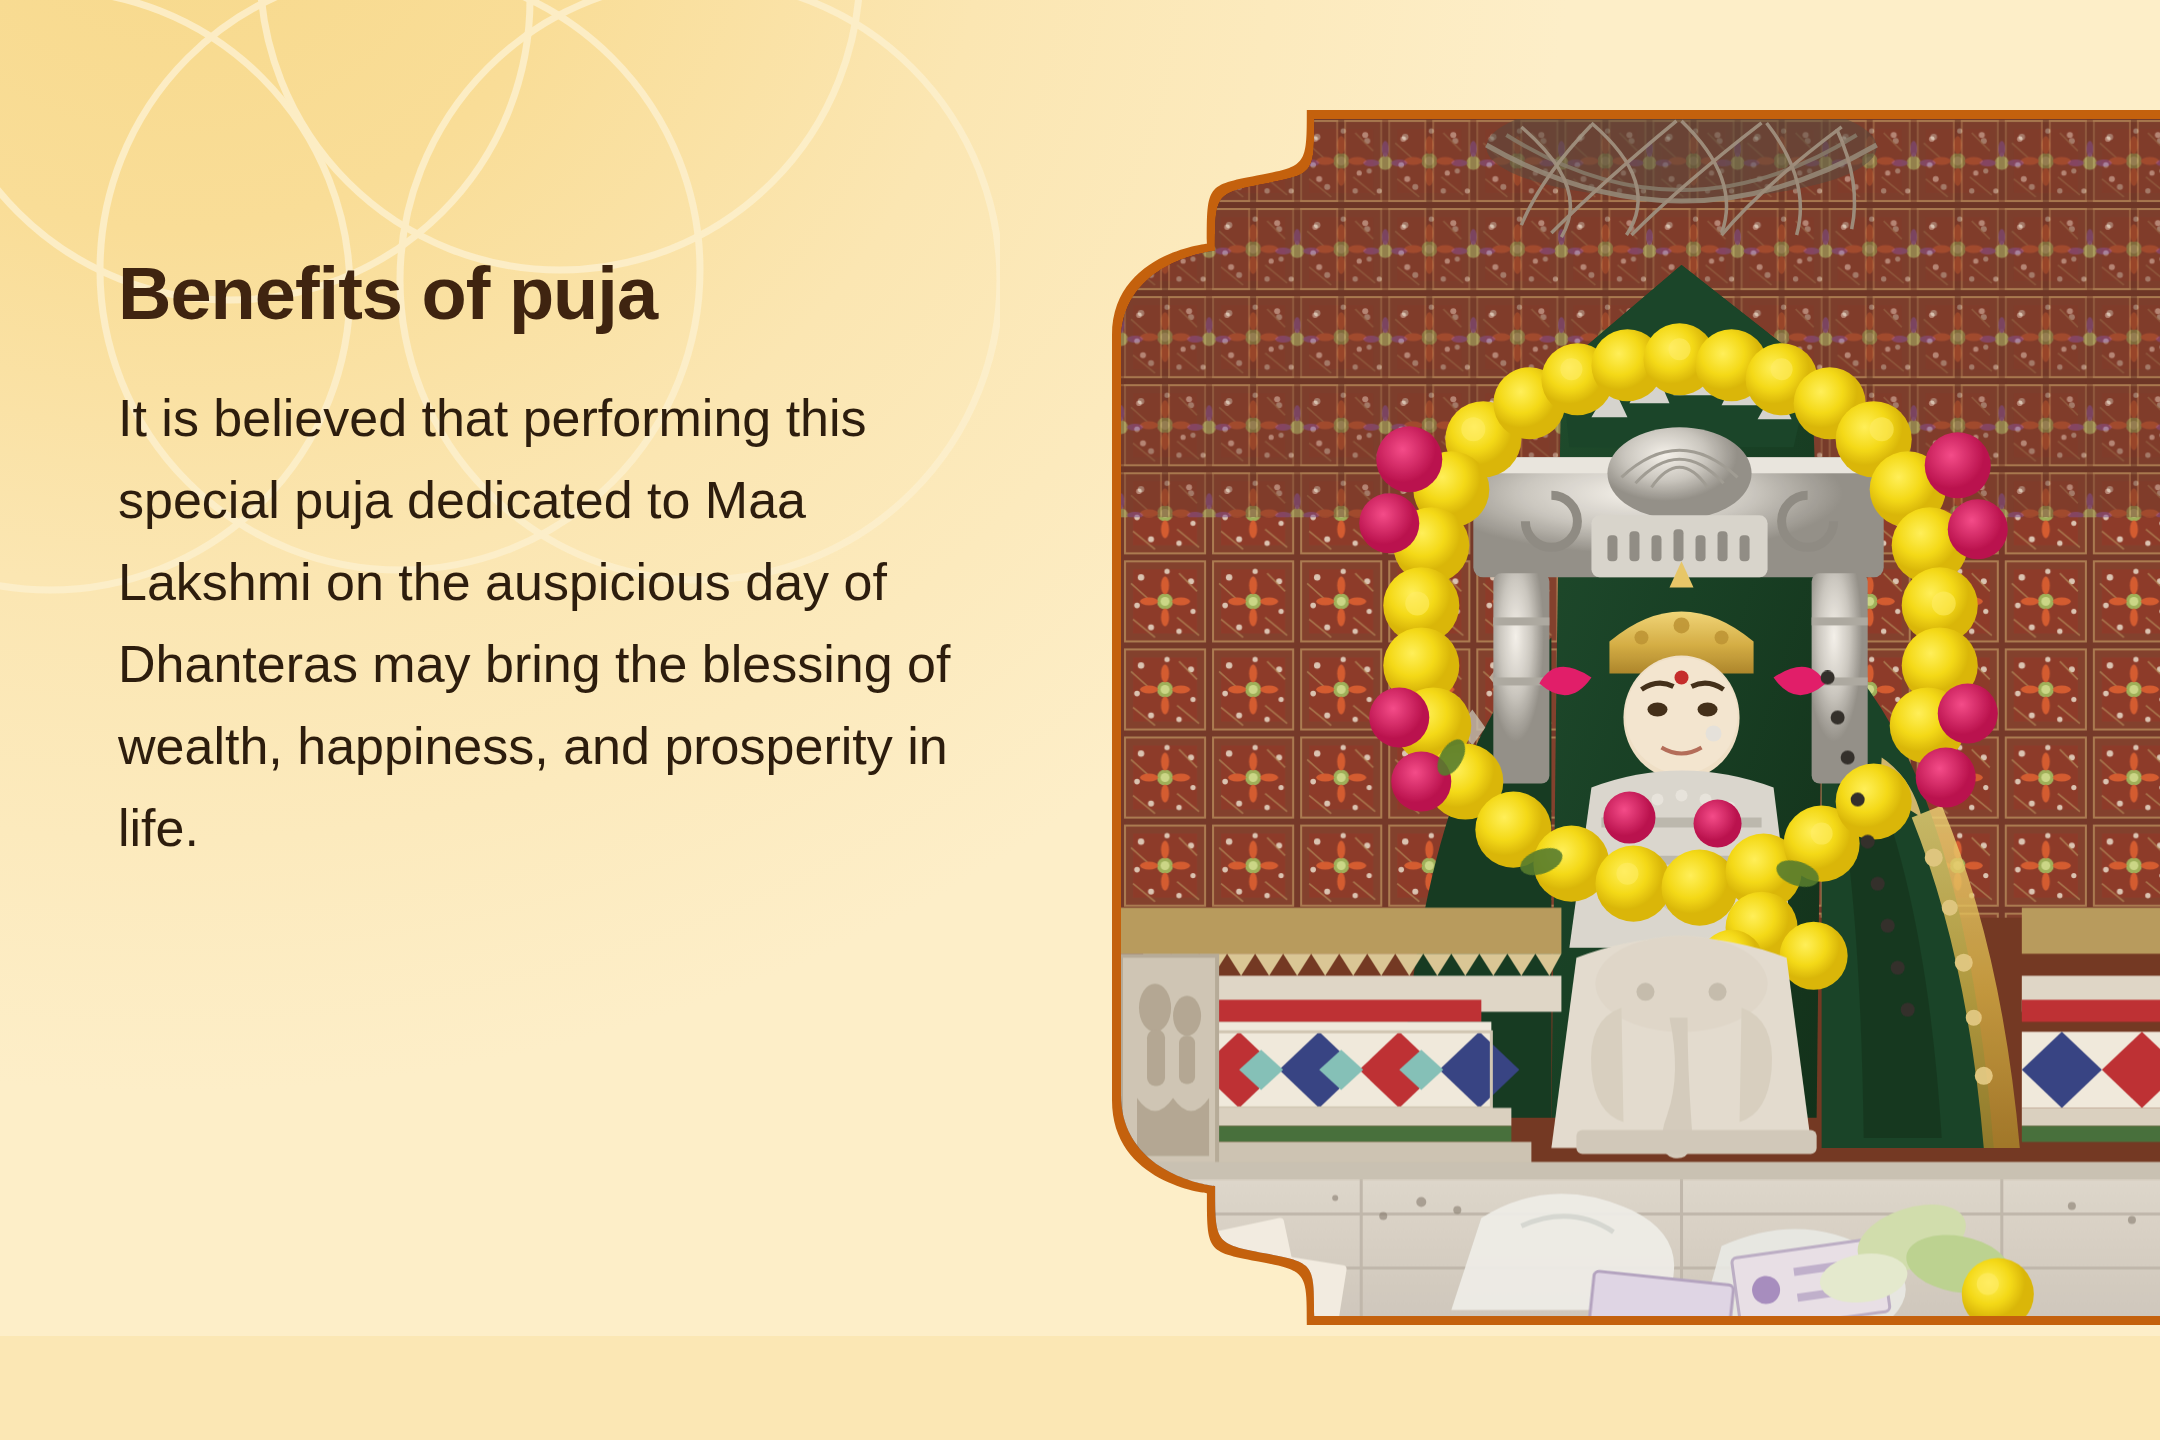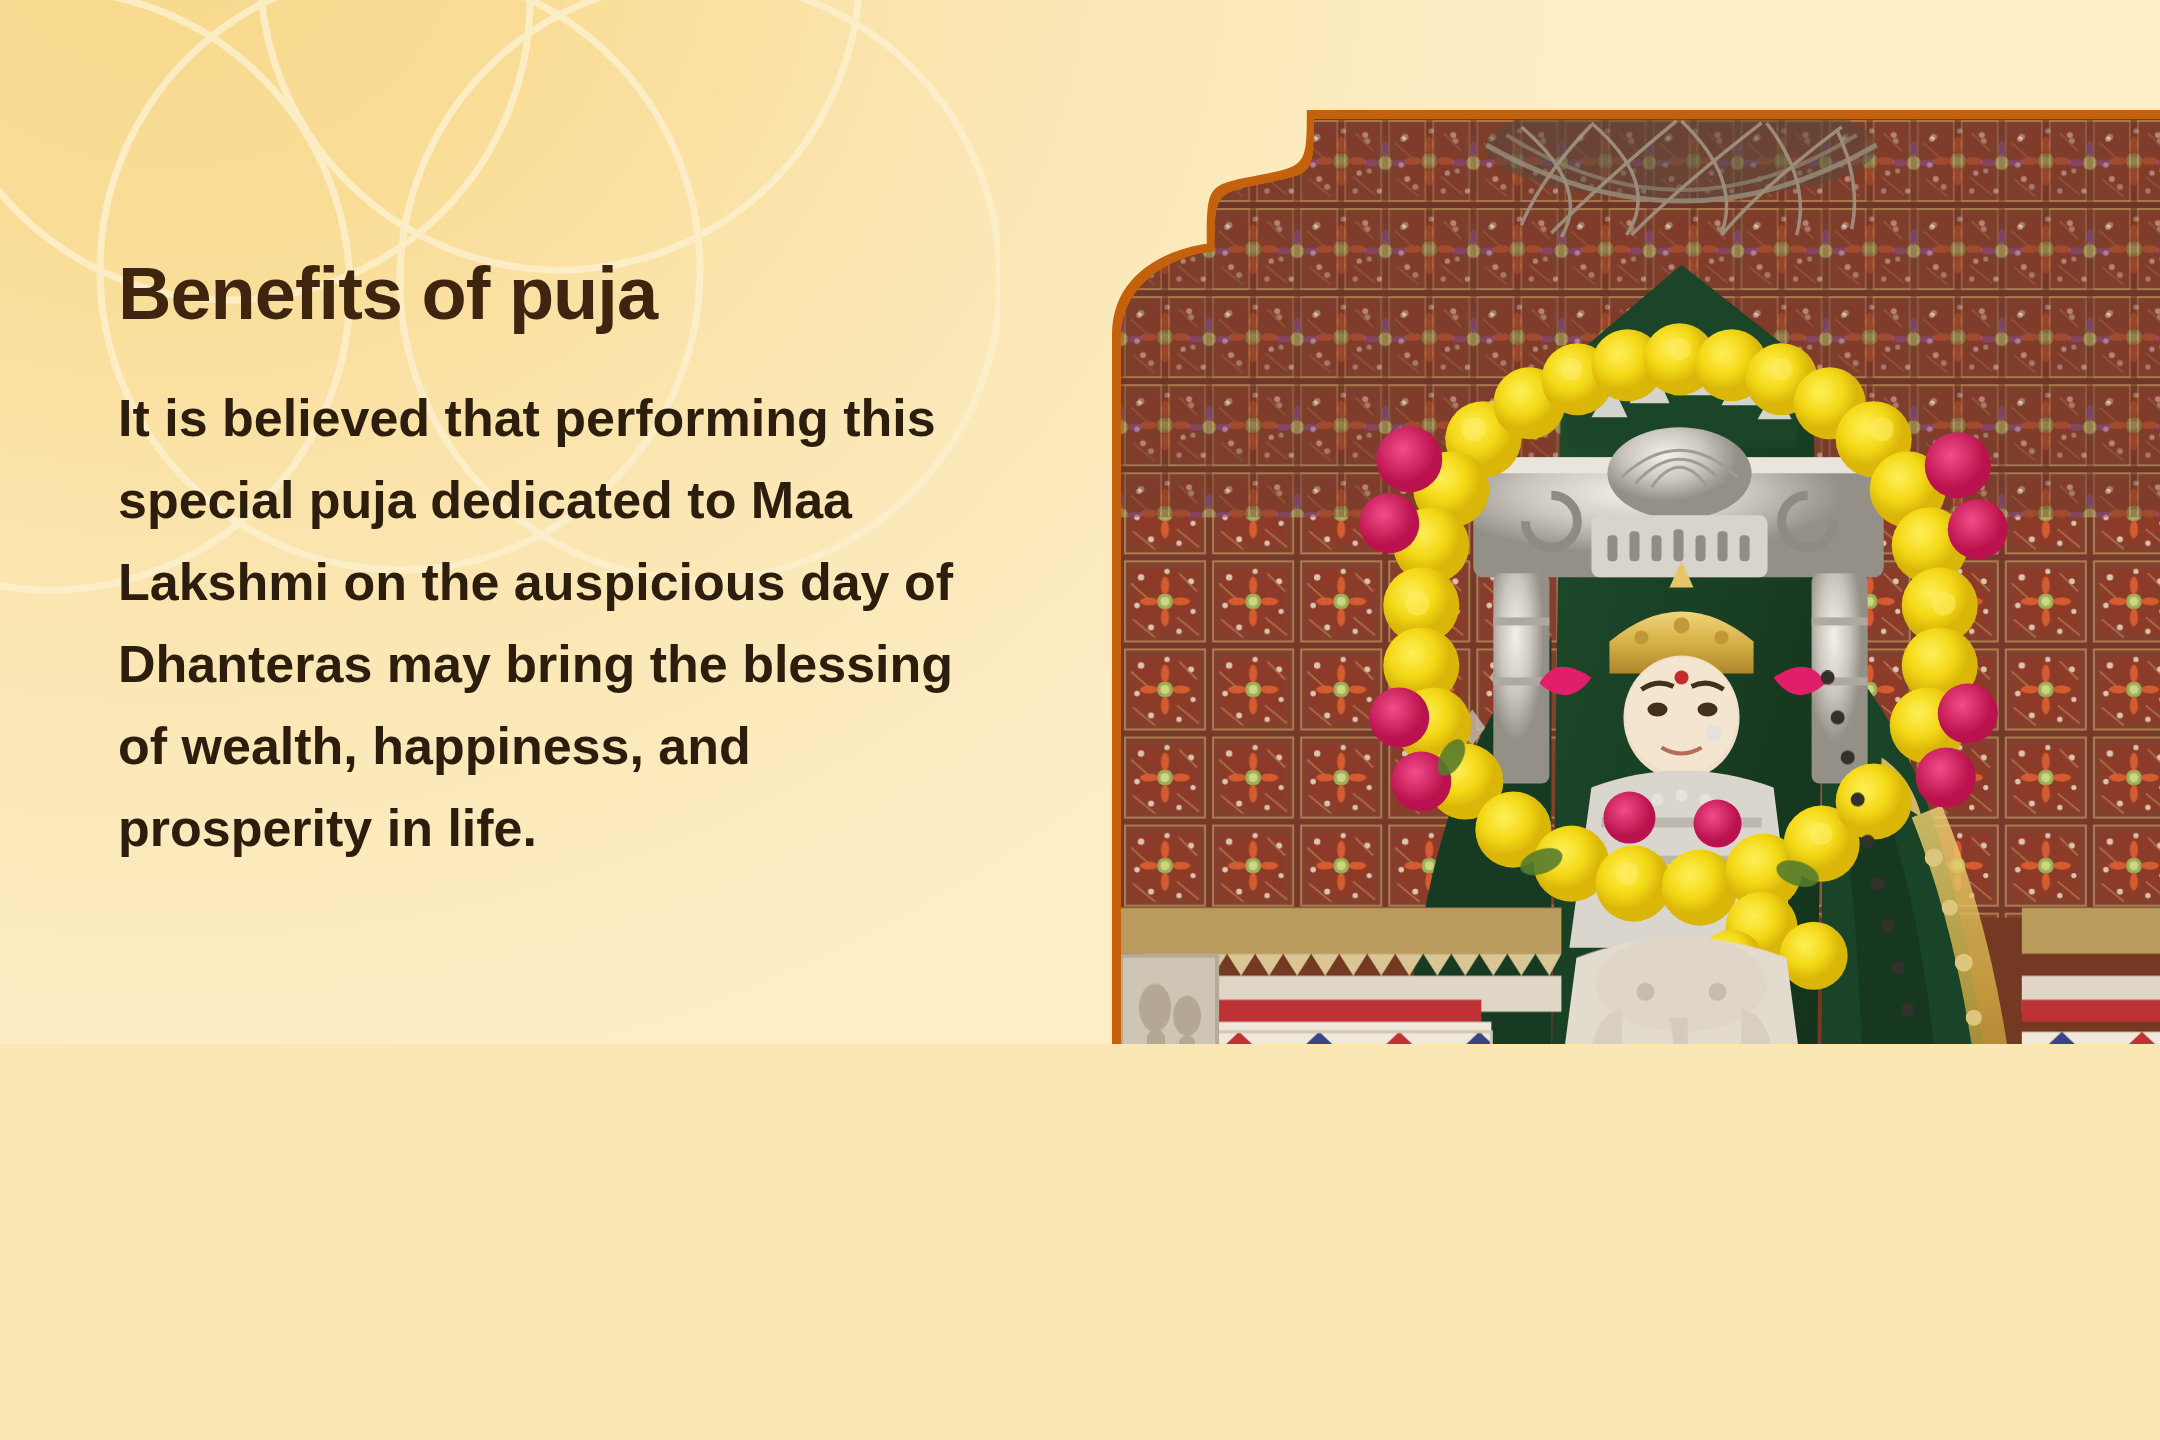--- a/index.html
+++ b/index.html
@@ -11,21 +11,21 @@
   }
 
   body {
     font-family: "Liberation Sans", sans-serif;
     background: #fbe7b4;
   }
 
   #canvas {
     position: relative;
     width: 2160px;
-    height: 1044px;
+    height: 1336px;
     overflow: hidden;
     background:
       radial-gradient(ellipse 1400px 1200px at 8% -8%,  #f7d98c 0%,  #f9dd97 28%, #fbe6b2 58%, #fdeec8 100%),
       linear-gradient(125deg, #f6d585 0%, #fae3a8 38%, #fdf0cf 72%, #fdf3d8 100%);
   }
 
   
   .bg-deco {
     position: absolute;
     top: -330px;
@@ -57,21 +57,21 @@
     line-height: 1.05;
     margin-bottom: 44px;
     white-space: nowrap;
   }
 
   .body-copy {
     font-size: 52px;
     line-height: 1.58;
     color: #2d1d0d;
     max-width: 860px;
-    font-weight: 700;
+    font-weight: 400;
   }
 
   
   .photo-card {
     position: absolute;
     left: 1112px;
     top: 110px;
     width: 1110px;   
     height: 1215px;
     background: #c4610d;

